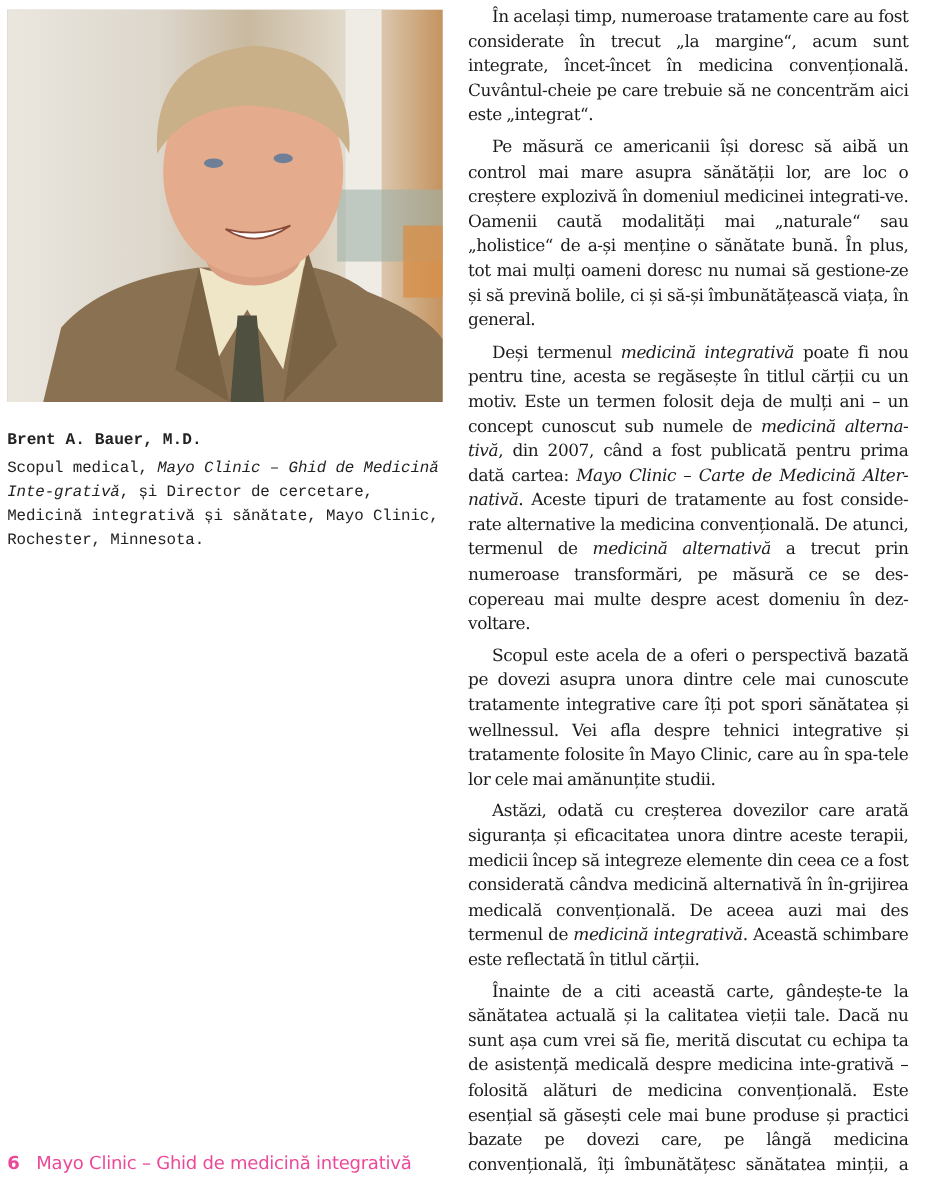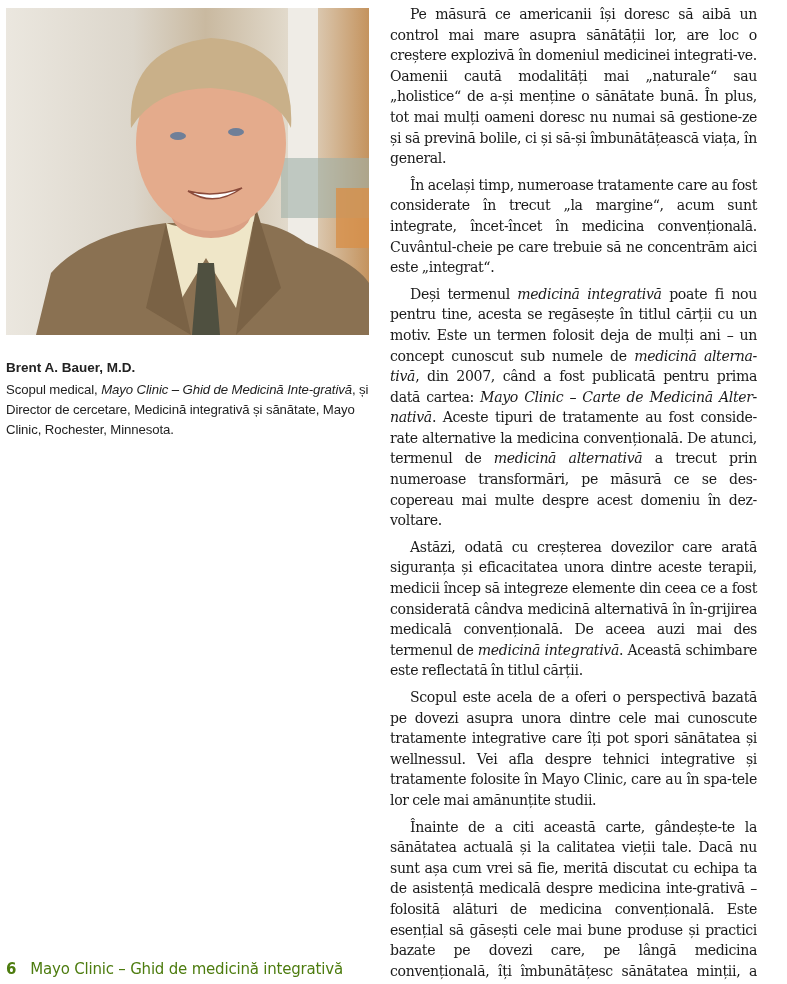--- a/index.html
+++ b/index.html
@@ -1,25 +1,25 @@
 <!DOCTYPE html>
 <html><head>
   <meta charset="utf-8">
   <style>
     html, body { margin: 0; padding: 0; background: #ffffff; }
     body { width: 787px; height: 984px; position: relative; overflow: hidden; color: #1a1a1a; }
     .photo { position: absolute; left: 6px; top: 8px; width: 363px; height: 327px; overflow: hidden; background: #cfc6b8; }
     .photo svg { display: block; width: 100%; height: 100%; }
-    .caption { position: absolute; left: 6px; top: 358px; width: 370px; font-family: Liberation Sans, sans-serif; font-size: 13.2px; line-height: 20px; color: #222; }
+    .caption { position: absolute; left: 6px; top: 358px; width: 370px; font-family: Liberation Mono, monospace; font-size: 13.2px; line-height: 20px; color: #222; }
     .caption .name { font-weight: bold; font-size: 13.5px; margin-bottom: 2px; }
     .caption .role { letter-spacing: -0.1px; }
     .article { position: absolute; left: 390px; top: 4px; width: 367px; font-family: "DejaVu Serif", serif; font-size: 14.1px; line-height: 20.6px; color: #1a1a1a; text-align: justify; hyphens: manual; letter-spacing: -0.35px; word-spacing: -0.5px; }
     .article p { margin: 0 0 6px 0; text-indent: 20px; }
     .article em { }
-    .footer { position: absolute; left: 6px; top: 960px; font-family: "DejaVu Sans", sans-serif; font-size: 15px; color: #4d7c0f; letter-spacing: -0.2px; }
+    .footer { position: absolute; left: 6px; top: 960px; font-family: "DejaVu Sans", sans-serif; font-size: 15px; color: #ec4899; letter-spacing: -0.2px; }
     .footer .page-num { font-weight: bold; margin-right: 14px; }
   </style>
 </head>
 <body>
 
 <div class="photo">
   <svg viewBox="0 0 363 327" preserveAspectRatio="none">
     <defs>
       <linearGradient id="bg" x1="0" x2="1" y1="0" y2="0">
         <stop offset="0" stop-color="#ebe7df"></stop>
@@ -49,33 +49,33 @@
 
 <div class="caption">
   <div class="name">Brent A. Bauer, M.D.</div>
   <div class="role">
     <span>Scopul medical, </span><em>Mayo Clinic – Ghid de Medicină Inte-grativă</em><span>, și Director de cercetare, Medicină integrativă și sănătate, Mayo Clinic, Rochester, Minnesota.</span>
   </div>
 </div>
 
 <div class="article">
   <p>
-    <span>Pe măsură ce americanii își doresc să aibă un control mai mare asupra sănătății lor, are loc o creștere explozivă în domeniul medicinei integrati-ve. Oamenii caută modalități mai „naturale“ sau „holistice“ de a-și menține o sănătate bună. În plus, tot mai mulți oameni doresc nu numai să gestione-ze și să prevină bolile, ci și să-și îmbunătățească viața, în general.</span>
+    <span>În același timp, numeroase tratamente care au fost considerate în trecut „la margine“, acum sunt integrate, încet-încet în medicina convențională. Cuvântul-cheie pe care trebuie să ne concentrăm aici este „integrat“.</span>
   </p>
   <p>
-    <span>În același timp, numeroase tratamente care au fost considerate în trecut „la margine“, acum sunt integrate, încet-încet în medicina convențională. Cuvântul-cheie pe care trebuie să ne concentrăm aici este „integrat“.</span>
+    <span>Pe măsură ce americanii își doresc să aibă un control mai mare asupra sănătății lor, are loc o creștere explozivă în domeniul medicinei integrati-ve. Oamenii caută modalități mai „naturale“ sau „holistice“ de a-și menține o sănătate bună. În plus, tot mai mulți oameni doresc nu numai să gestione-ze și să prevină bolile, ci și să-și îmbunătățească viața, în general.</span>
   </p>
   <p>
     <span>Deși termenul </span><em>medicină integrativă</em><span> poate fi nou pentru tine, acesta se regăsește în titlul cărții cu un motiv. Este un termen folosit deja de mulți ani – un concept cunoscut sub numele de </span><em>medicină alterna-tivă</em><span>, din 2007, când a fost publicată pentru prima dată cartea: </span><em>Mayo Clinic – Carte de Medicină Alter-nativă</em><span>. Aceste tipuri de tratamente au fost conside-rate alternative la medicina convențională. De atunci, termenul de </span><em>medicină alternativă</em><span> a trecut prin numeroase transformări, pe măsură ce se des-copereau mai multe despre acest domeniu în dez-voltare.</span>
   </p>
   <p>
-    <span>Astăzi, odată cu creșterea dovezilor care arată siguranța și eficacitatea unora dintre aceste terapii, medicii încep să integreze elemente din ceea ce a fost considerată cândva medicină alternativă în în-grijirea medicală convențională. De aceea auzi mai des termenul de </span><em>medicină integrativă</em><span>. Această schimbare este reflectată în titlul cărții.</span>
+    <span>Scopul este acela de a oferi o perspectivă bazată pe dovezi asupra unora dintre cele mai cunoscute tratamente integrative care îți pot spori sănătatea și wellnessul. Vei afla despre tehnici integrative și tratamente folosite în Mayo Clinic, care au în spa-tele lor cele mai amănunțite studii.</span>
   </p>
   <p>
-    <span>Scopul este acela de a oferi o perspectivă bazată pe dovezi asupra unora dintre cele mai cunoscute tratamente integrative care îți pot spori sănătatea și wellnessul. Vei afla despre tehnici integrative și tratamente folosite în Mayo Clinic, care au în spa-tele lor cele mai amănunțite studii.</span>
+    <span>Astăzi, odată cu creșterea dovezilor care arată siguranța și eficacitatea unora dintre aceste terapii, medicii încep să integreze elemente din ceea ce a fost considerată cândva medicină alternativă în în-grijirea medicală convențională. De aceea auzi mai des termenul de </span><em>medicină integrativă</em><span>. Această schimbare este reflectată în titlul cărții.</span>
   </p>
   <p>
     <span>Înainte de a citi această carte, gândește-te la sănătatea actuală și la calitatea vieții tale. Dacă nu sunt așa cum vrei să fie, merită discutat cu echipa ta de asistență medicală despre medicina inte-grativă – folosită alături de medicina convențională. Este esențial să găsești cele mai bune produse și practici bazate pe dovezi care, pe lângă medicina convențională, îți îmbunătățesc sănătatea minții, a corpului și a sufletului.</span>
   </p>
 </div>
 
 <div class="footer">
   <span class="page-num">6</span><span>Mayo Clinic – Ghid de medicină integrativă</span>
 </div>
 

